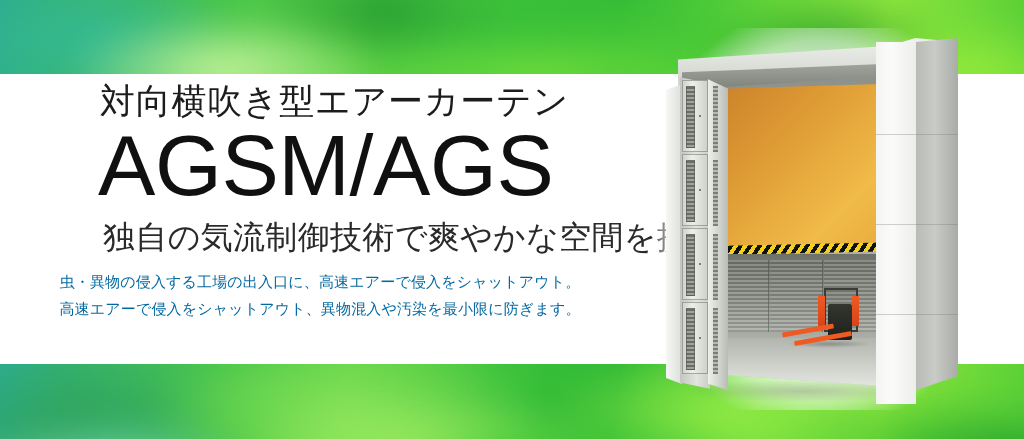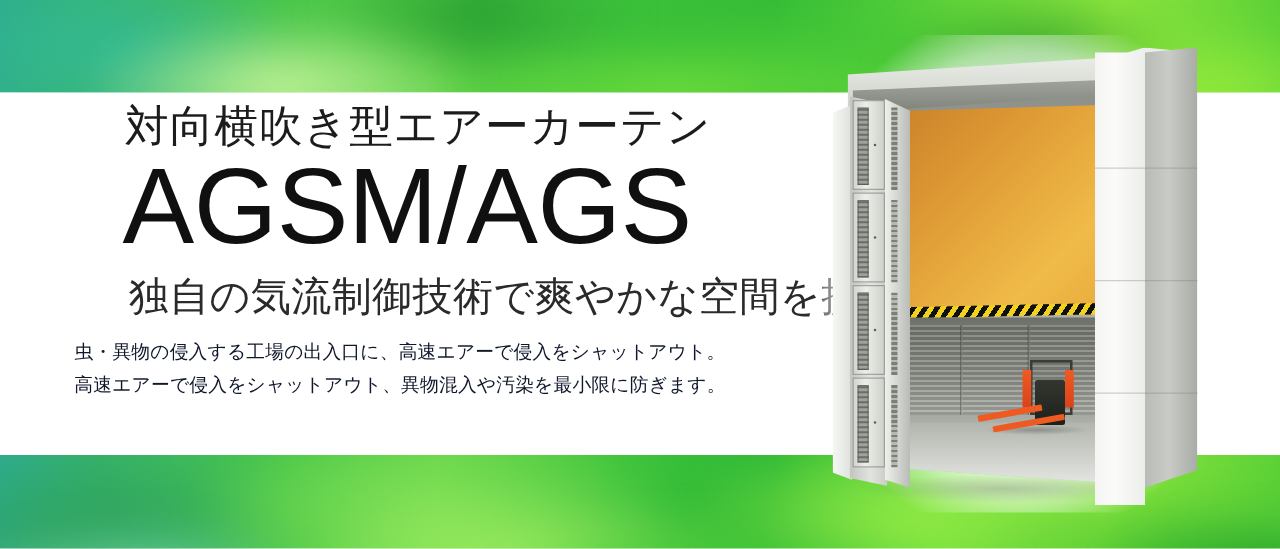--- a/index.html
+++ b/index.html
@@ -52,21 +52,21 @@
     position:absolute;left:98px;top:64px;
     font-size:86px;line-height:86px;font-weight:400;color:#101010;
     letter-spacing:-0.005em;white-space:nowrap;
   }
   .subtitle{
     position:absolute;left:103px;top:158px;
     font-size:32px;color:#2a2a2a;font-weight:400;white-space:nowrap;letter-spacing:.01em;
   }
   .lead{position:absolute;left:0;top:212px;width:640px;text-align:center;}
   .lead p{
-    margin:0 0 4px 0;font-size:15px;line-height:23px;color:#0f172a;font-weight:400;letter-spacing:.01em;
+    margin:0 0 4px 0;font-size:15px;line-height:23px;color:#0369a1;font-weight:400;letter-spacing:.01em;
   }
 
   
   .product{position:absolute;left:648px;top:28px;width:340px;height:382px;}
   .glow{
     position:absolute;left:10px;top:0px;width:320px;height:382px;
     background:radial-gradient(ellipse at 50% 50%,rgba(255,255,255,.98) 0%,rgba(255,255,255,.92) 48%,rgba(255,255,255,.55) 66%,rgba(255,255,255,0) 80%);
   }
 
   .scene{position:absolute;left:0;top:0;width:340px;height:382px;}

